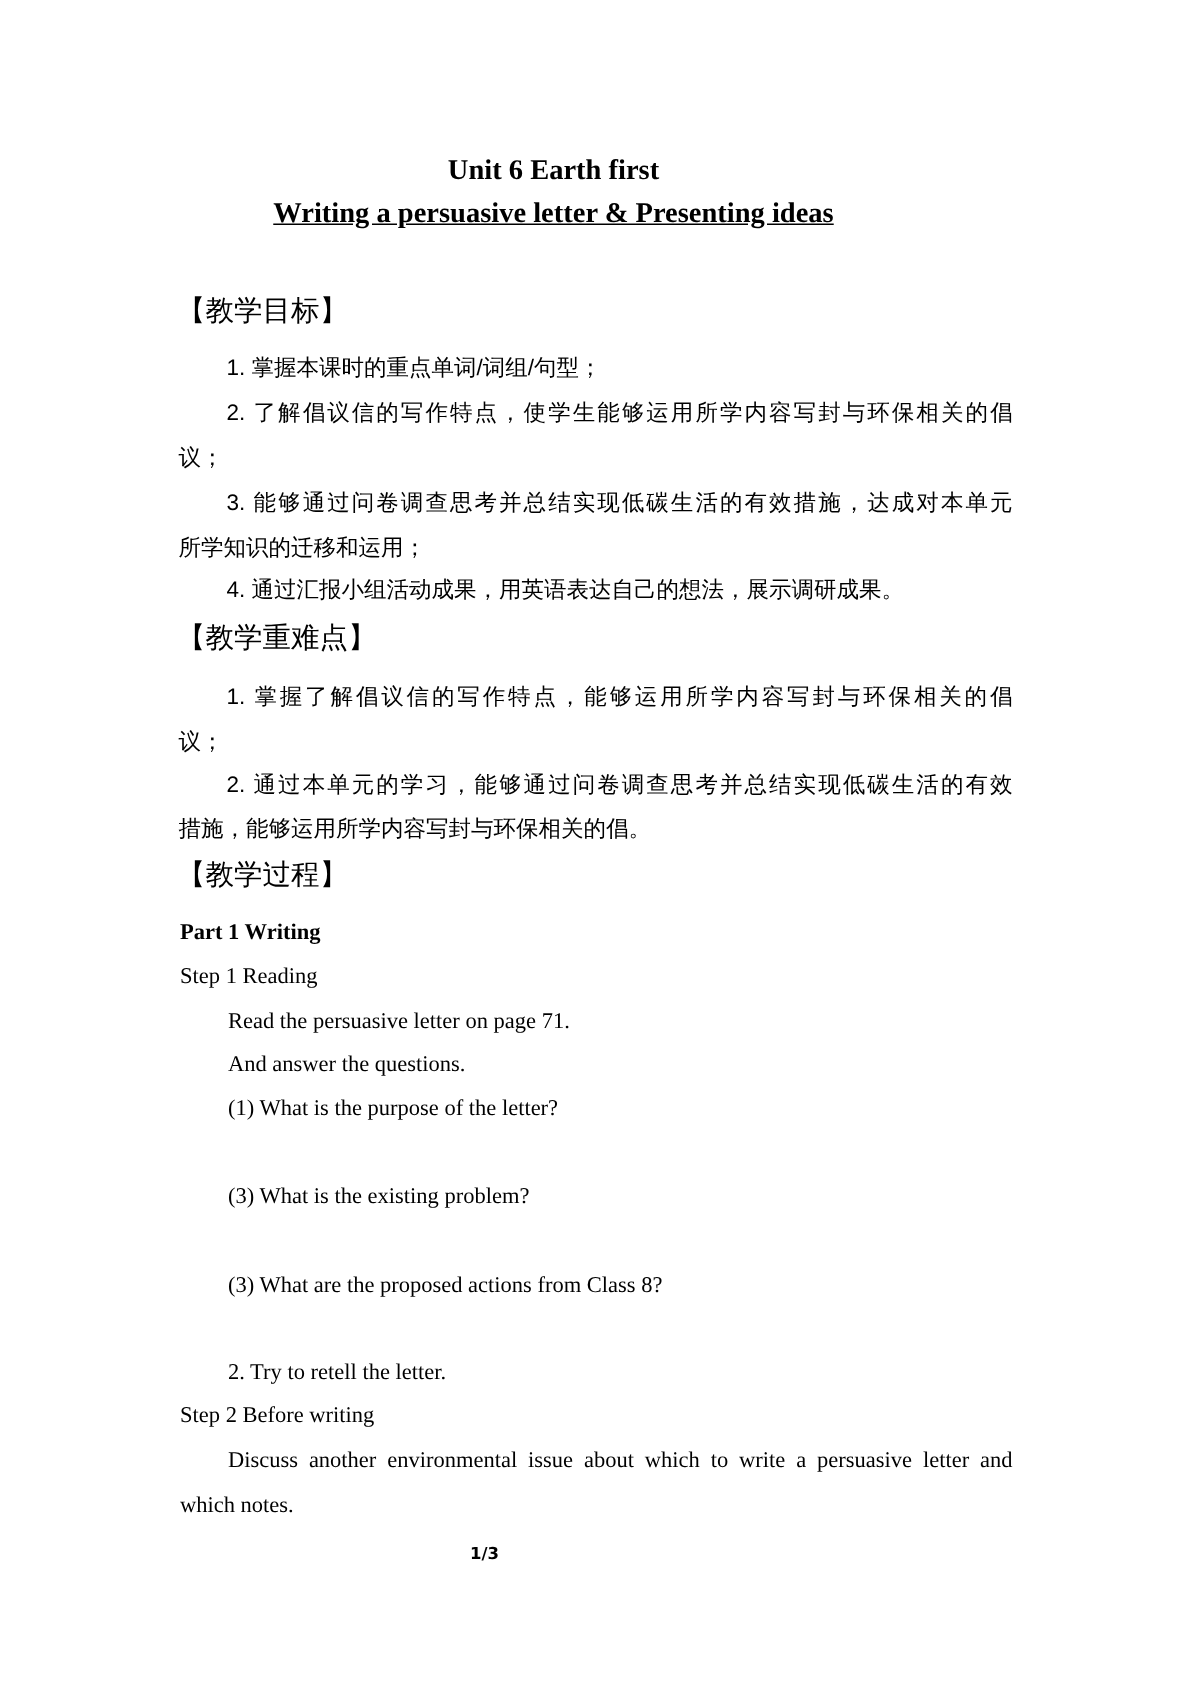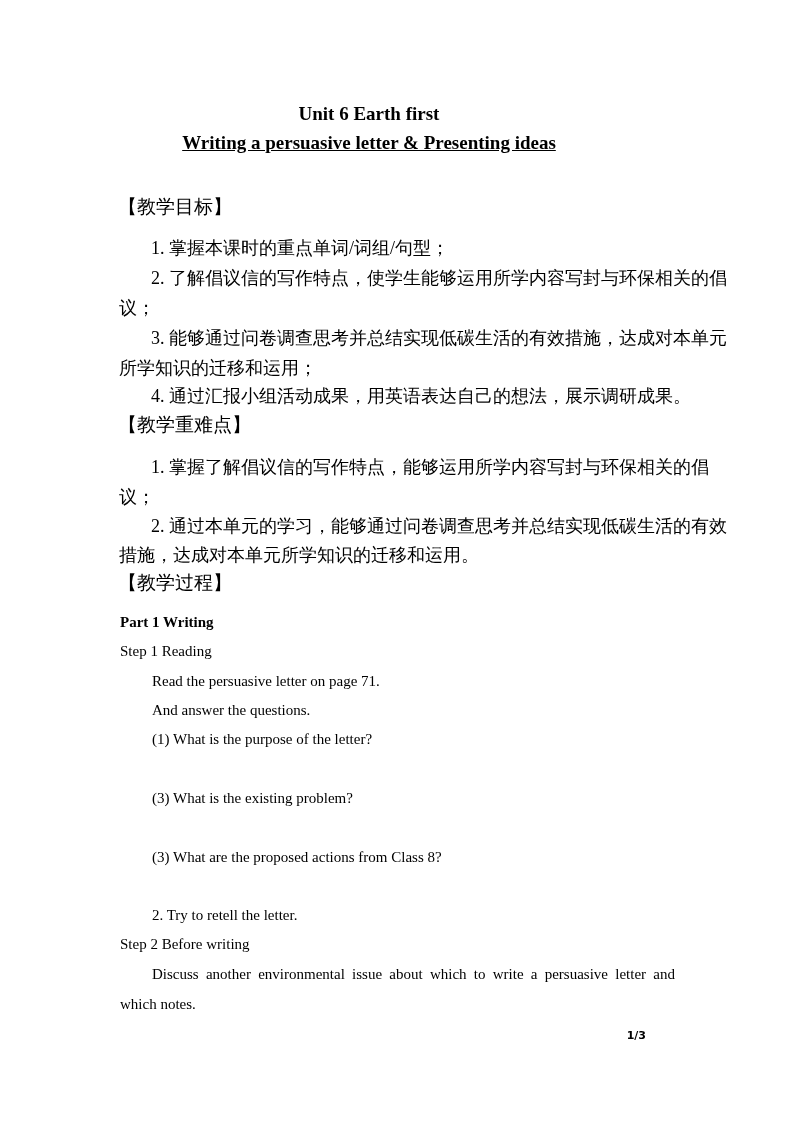--- a/index.html
+++ b/index.html
@@ -2,25 +2,25 @@
 <html><head>
   <meta charset="utf-8">
   <style>
     html, body { margin: 0; padding: 0; background: #ffffff; }
     body { width: 794px; height: 1123px; position: relative; overflow: hidden;
            font-family: "Liberation Serif", "DejaVu Serif", serif; color: #000; }
     .page { position: absolute; left: 0; top: 0; width: 794px; height: 1123px; background: #fff; }
     .abs { position: absolute; white-space: nowrap; }
     .title { left: 0; width: 738px; text-align: center; font-weight: bold; font-size: 19px; }
     .h1 { left: 118px; font-size: 19px; font-family: "DejaVu Sans", "Liberation Sans", sans-serif; }
-    .cn { font-size: 18px; font-family: Liberation Serif, serif; }
+    .cn { font-size: 15px; font-family: Liberation Sans, sans-serif; }
     .en { font-size: 15px; font-family: "Liberation Serif", "DejaVu Serif", serif; }
     .just { left: 119px; width: 556px; text-align: justify; text-align-last: justify; }
     .bold { font-weight: bold; }
-    .footer { left: 0; width: 646px; text-align: right; font-size: 11px; font-weight: bold;
+    .footer { left: 0; width: 646px; text-align: center; font-size: 11px; font-weight: bold;
               font-family: "DejaVu Sans", "Liberation Sans", sans-serif; }
   </style>
 </head>
 <body>
 
 <div class="page">
 
   <div class="abs title" style="top:103px;">Unit 6 Earth first</div>
   <div class="abs title" style="top:132px;text-decoration:underline;">Writing  a persuasive  letter &amp; Presenting  ideas</div>
 
@@ -29,21 +29,21 @@
   <div class="abs cn just" style="left:151px; width:524px; top:266px;">2.  了解倡议信的写作特点，使学生能够运用所学内容写封与环保相关的倡</div>
   <div class="abs cn" style="left:119px; top:296px;">议；</div>
   <div class="abs cn just" style="left:151px; width:524px; top:326px;">3.  能够通过问卷调查思考并总结实现低碳生活的有效措施，达成对本单元</div>
   <div class="abs cn" style="left:119px; top:356px;">所学知识的迁移和运用；</div>
   <div class="abs cn" style="left:151px; top:384px;">4. 通过汇报小组活动成果，用英语表达自己的想法，展示调研成果。</div>
 
   <div class="abs h1" style="top:412px;">【教学重难点】</div>
   <div class="abs cn just" style="left:151px; width:524px; top:455px;">1.      掌握了解倡议信的写作特点，能够运用所学内容写封与环保相关的倡</div>
   <div class="abs cn" style="left:119px; top:485px;">议；</div>
   <div class="abs cn just" style="left:151px; width:524px; top:514px;">2.  通过本单元的学习，能够通过问卷调查思考并总结实现低碳生活的有效</div>
-  <div class="abs cn" style="left:119px; top:543px;">措施，达成对本单元所学知识的迁移和运用。</div>
+  <div class="abs cn" style="left:119px; top:543px;">措施，能够运用所学内容写封与环保相关的倡。</div>
 
   <div class="abs h1" style="top:570px;">【教学过程】</div>
   <div class="abs en bold" style="left:120px; top:614px;">Part 1 Writing</div>
   <div class="abs en" style="left:120px; top:643px;">Step 1 Reading</div>
   <div class="abs en" style="left:152px; top:673px;">Read the persuasive  letter  on page 71.</div>
   <div class="abs en" style="left:152px; top:702px;">And answer the questions.</div>
   <div class="abs en" style="left:152px; top:731px;">(1) What is the purpose of the letter?</div>
   <div class="abs en" style="left:152px; top:790px;">(3) What is the existing  problem?</div>
   <div class="abs en" style="left:152px; top:849px;">(3) What are the proposed actions from  Class  8?</div>
   <div class="abs en" style="left:152px; top:907px;">2. Try to retell the letter.</div>

